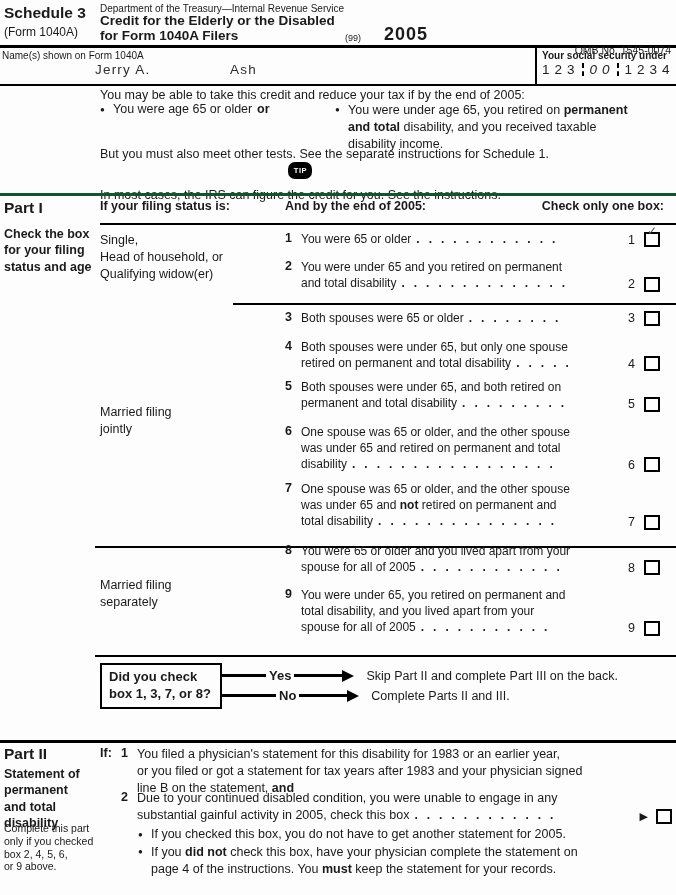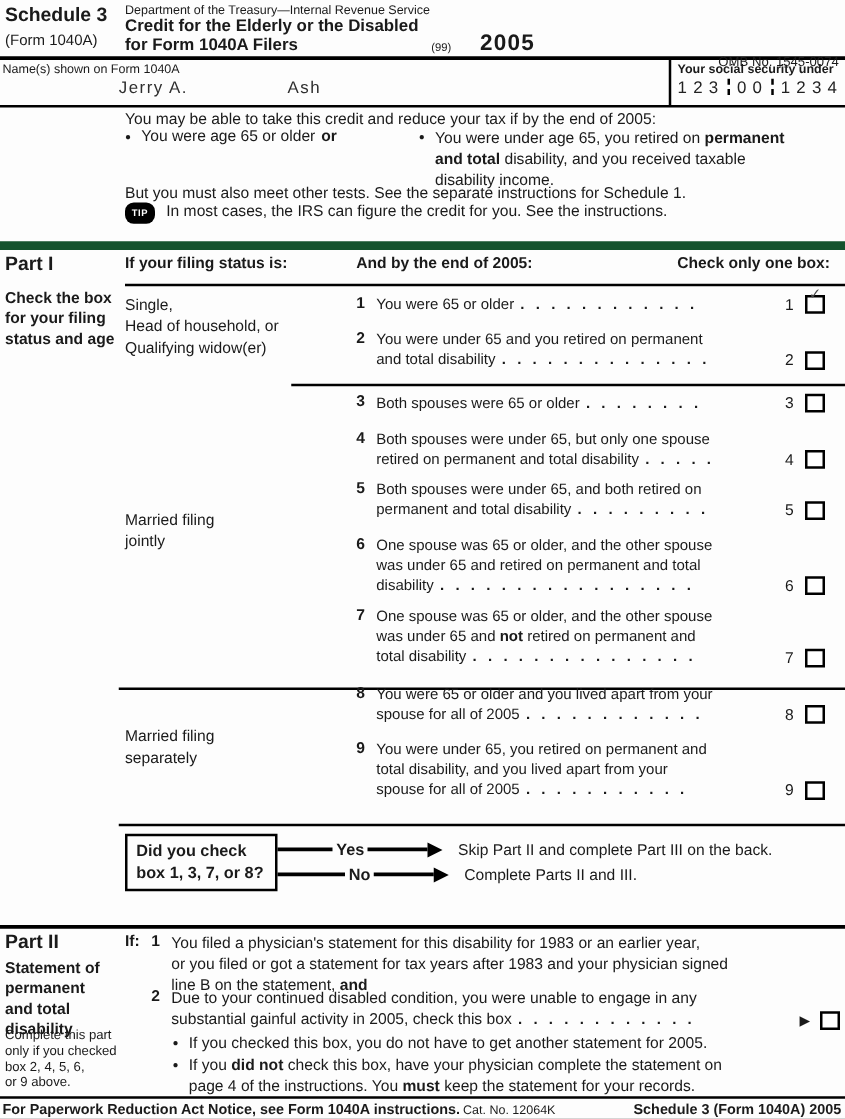--- a/index.html
+++ b/index.html
@@ -28,39 +28,39 @@
   .namerow { position:absolute; left:0; top:48px; width:100%; height:38px; border-bottom:2px solid #000; }
   .name-label { position:absolute; left:2px; top:2px; font-size:10px; }
   .fill { font-size:13.5px; color:#2e2e2e; letter-spacing:1.2px; }
   .name-first { position:absolute; left:95px; top:14px; }
   .name-last  { position:absolute; left:230px; top:14px; }
   .ssn-box { position:absolute; left:535px; top:0; right:0; height:100%; border-left:2px solid #000; padding:2px 0 0 5px; }
   .ssn-label { font-size:10px; font-weight:bold; }
   .ssn-value { display:flex; align-items:center; margin-top:1px; font-size:13.5px; color:#222; }
   .ssn-value span.digits { letter-spacing:5px; }
   .ssn-sep { border-left:2px dashed #000; height:13px; margin:0 6px 0 2px; }
-  .ssn-mid { }
+  .ssn-mid { font-style:italic; }
 
   
   .intro { position:absolute; left:100px; top:86px; right:0; height:107px; }
   .intro-lead  { position:absolute; left:0; top:2px; }
   .bullet-item { display:flex; }
   .blt { font-size:8px; width:13px; padding-top:3px; flex:none; }
   .intro-b1 { position:absolute; left:0; top:16px; }
   .intro-or { position:absolute; left:157px; top:16px; font-weight:bold; }
   .intro-b2 { position:absolute; left:235px; top:16px; width:341px; }
   .intro-b2 .pre { line-height:1.35; }
   .intro-tests { position:absolute; left:0; top:61px; }
-  .tip-row { position:absolute; left:0; top:76px; display:flex; gap:9px; }
+  .tip-row { position:absolute; left:0; top:76px; display:flex; align-items:center; gap:9px;flex-direction:column; }
   .tip-icon { background:#000; color:#fff; width:24px; height:17px; border-radius:7px;
               display:flex; align-items:center; justify-content:center;
               font-size:7.5px; font-weight:bold; letter-spacing:.5px; flex:none; }
 
   
-  .part1 { position:absolute; left:0; top:193px; width:100%; height:547px; border-top:7px solid #14532d; }
+  .part1 { position:absolute; left:0; top:193px; width:100%; height:547px; border-top:3px solid #14532d; }
   .p1-title { position:absolute; left:4px; top:3px; font-size:15.5px; font-weight:bold; }
   .p1-sidebar { position:absolute; left:4px; top:30px; width:88px; font-weight:bold; line-height:1.3; }
   .p1-col1 { position:absolute; left:100px; top:3px; font-weight:bold; }
   .p1-col2 { position:absolute; left:285px; top:3px; font-weight:bold; }
   .p1-col3 { position:absolute; right:12px; top:3px; font-weight:bold; }
   .p1-header-rule { position:absolute; left:100px; right:0; top:27px; height:1.5px; background:#000; }
   .status { position:absolute; left:100px; line-height:1.35; }
   .status-single { top:36px; }
   .status-mfj { top:208px; }
   .status-mfs { top:381px; }
@@ -330,19 +330,14 @@
       <span class="blt">●</span>
       <span>If you checked this box, you do not have to get another statement for 2005.</span>
     </div>
     <div class="p2-bullet p2-b2 bullet-item">
       <span class="blt">●</span>
       <span class="pre">If you <b>did not</b> check this box, have your physician complete the statement on
 page 4 of the instructions. You <b>must</b> keep the statement for your records.</span>
     </div>
   </div>
 
-  <div class="footer">
-    <span class="f-notice">For Paperwork Reduction Act Notice, see Form 1040A instructions.</span>
-    <span class="f-cat">Cat. No. 12064K</span>
-    <span class="f-id">Schedule 3 (Form 1040A) 2005</span>
-  </div>
 
 </div>
 
 </body></html>

